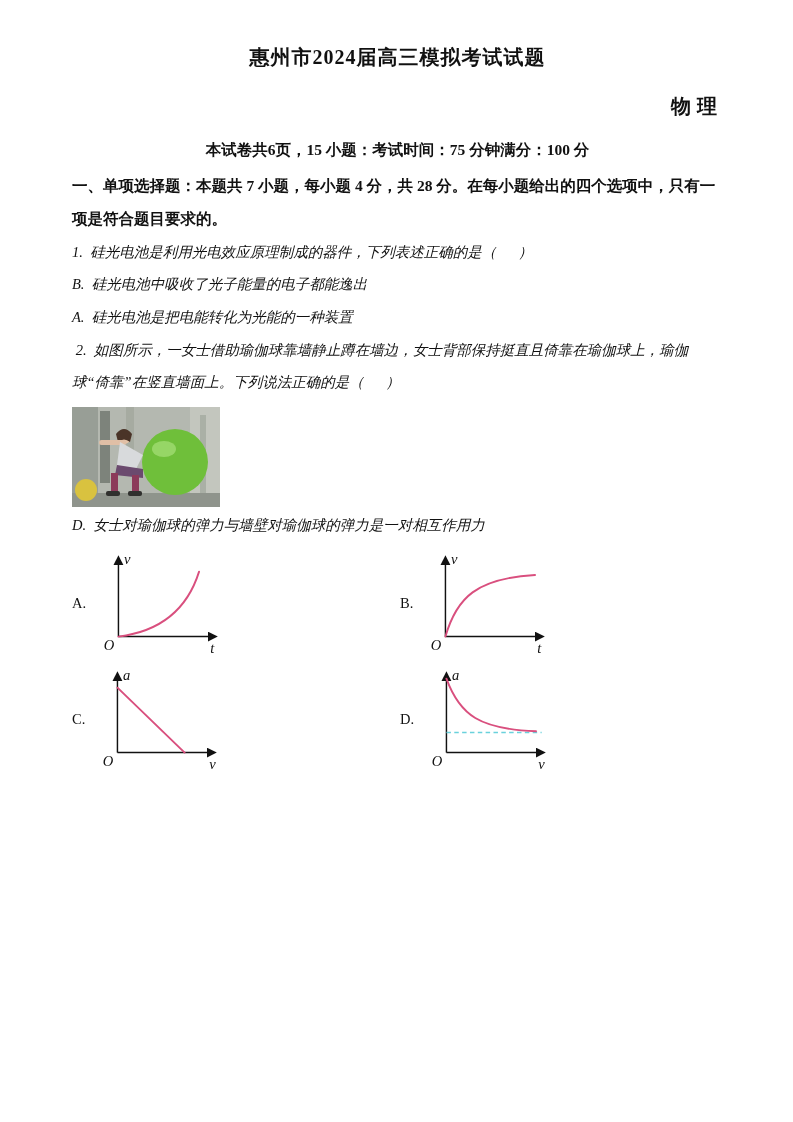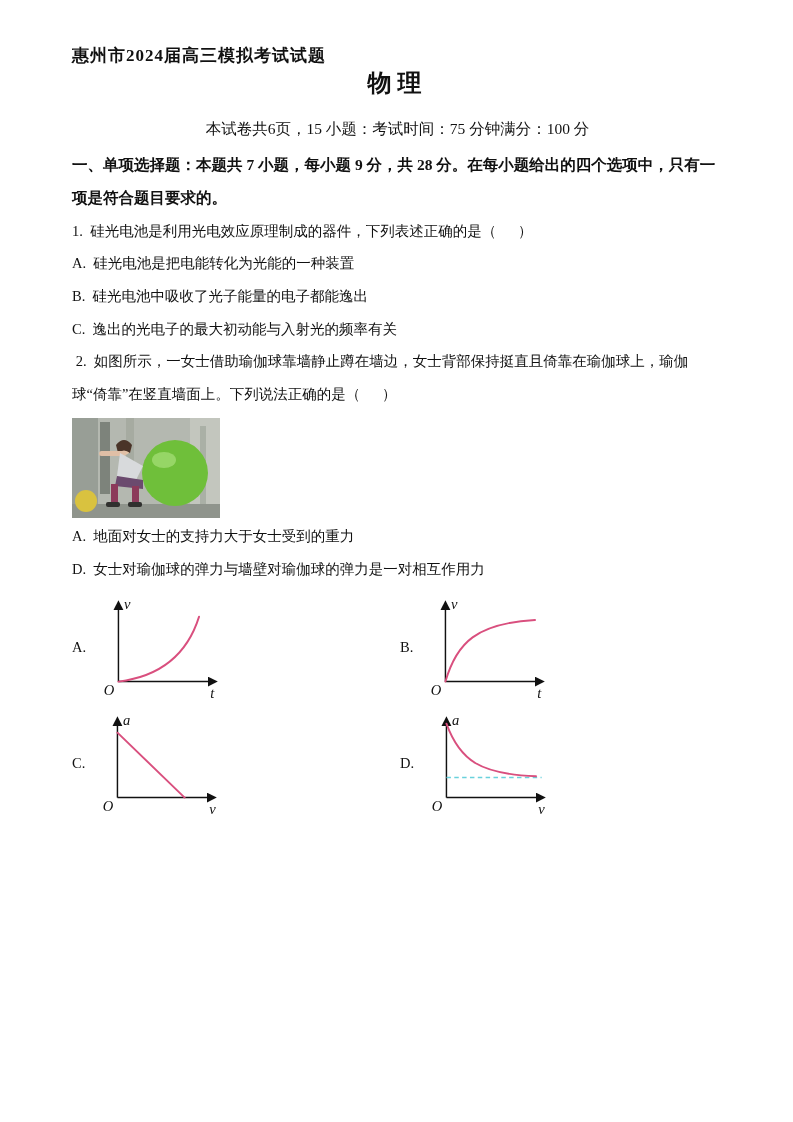--- a/index.html
+++ b/index.html
@@ -2,25 +2,25 @@
 <html><head>
 <meta charset="utf-8">
 <style>
   * { margin:0; padding:0; box-sizing:border-box; }
   html,body { background:#ffffff; }
   body {
     width:793px; min-height:1122px; position:relative;
     color:#111; font-family:"Liberation Serif","DejaVu Serif",serif;
   }
   .page { padding:44px 70px 90px 72px; }
-  .title { font-size:17px; font-weight:bold; letter-spacing:1px; }
-  .subject { text-align:center; font-size:24px; font-weight:bold; letter-spacing:6px; }
-  .info { text-align:center; font-size:15.5px; font-weight:normal; margin-top:20px; }
+  .title { text-align:center; font-size:20px; font-weight:bold; letter-spacing:1px; }
+  .subject { text-align:right; font-size:20px; font-weight:bold; margin-top:22px; letter-spacing:6px; }
+  .info { text-align:center; font-size:15.5px; font-weight:bold; margin-top:20px; }
   .sec-header { font-size:15.5px; font-weight:bold; line-height:2.15; margin-top:8px; white-space:pre-wrap; }
-  .line { font-size:14.5px; line-height:2.25; white-space:pre-wrap; }
+  .line { font-size:14.5px; line-height:2.25; white-space:pre-wrap;font-style:italic; }
   .q4 { margin-top:6px; padding-left:15px; }
   .q4 .line { line-height:2.45; }
   .photo-wrap { margin:8px 0 2px 0; }
   .photo { width:148px; height:100px; display:block; }
   .graph-grid { margin-top:6px; }
   .graph-row { display:flex; align-items:center; margin-bottom:4px; }
   .gcell { display:flex; align-items:center; }
   .gcell-left { width:328px; padding-left:0; }
   .glabel { font-size:14.5px; margin-right:12px; }
   .graph { width:126px; height:112px; }
@@ -39,27 +39,26 @@
     </marker>
   </defs>
 </svg>
 
 <div class="page">
 
   <div class="title">惠州市2024届高三模拟考试试题</div>
   <div class="subject">物理</div>
   <div class="info">本试卷共6页，15 小题：考试时间：75 分钟满分：100 分</div>
 
-  <div class="sec-header">一、单项选择题：本题共 7 小题，每小题 9 分，共 28 分。在每小题给出的四个选项中，只有一项是符合题目要求的。</div>
+  <div class="sec-header">一、单项选择题：本题共 7 小题，每小题 4 分，共 28 分。在每小题给出的四个选项中，只有一项是符合题目要求的。</div>
 
   <div class="question">
     <p class="line">1.  硅光电池是利用光电效应原理制成的器件，下列表述正确的是（      ）</p>
+    <p class="line">B.  硅光电池中吸收了光子能量的电子都能逸出</p>
     <p class="line">A.  硅光电池是把电能转化为光能的一种装置</p>
-    <p class="line">B.  硅光电池中吸收了光子能量的电子都能逸出</p>
-    <p class="line">C.  逸出的光电子的最大初动能与入射光的频率有关</p>
   </div>
 
   <div class="question">
     <p class="line"> 2.  如图所示，一女士借助瑜伽球靠墙静止蹲在墙边，女士背部保持挺直且倚靠在瑜伽球上，瑜伽球“倚靠”在竖直墙面上。下列说法正确的是（      ）</p>
 
     <div class="photo-wrap">
       <svg class="photo" viewBox="0 0 148 100">
         <rect width="148" height="100" fill="#b4b8b0"></rect>
         <rect x="0" y="0" width="26" height="100" fill="#989e96"></rect>
         <rect x="28" y="4" width="10" height="72" fill="#7d837b"></rect>
@@ -77,21 +76,20 @@
           <path d="M48,35 L71,48 L62,66 L45,58 z" fill="#d8dadc"></path>
           <path d="M45,58 L71,62 L71,71 L43,68 z" fill="#6b4a6e"></path>
           <rect x="39" y="66" width="7" height="20" fill="#8c3a5a"></rect>
           <rect x="60" y="68" width="7" height="18" fill="#8c3a5a"></rect>
           <rect x="34" y="84" width="14" height="5" rx="2" fill="#30302e"></rect>
           <rect x="56" y="84" width="14" height="5" rx="2" fill="#30302e"></rect>
         </g>
       </svg>
     </div>
 
-    <p class="line">A.  地面对女士的支持力大于女士受到的重力</p>
     <p class="line">D.  女士对瑜伽球的弹力与墙壁对瑜伽球的弹力是一对相互作用力</p>
   </div>
 
   <div class="question">
 
     <div class="graph-grid">
 
       <div class="graph-row">
         <div class="gcell gcell-left">
           <span class="glabel">A.</span>

